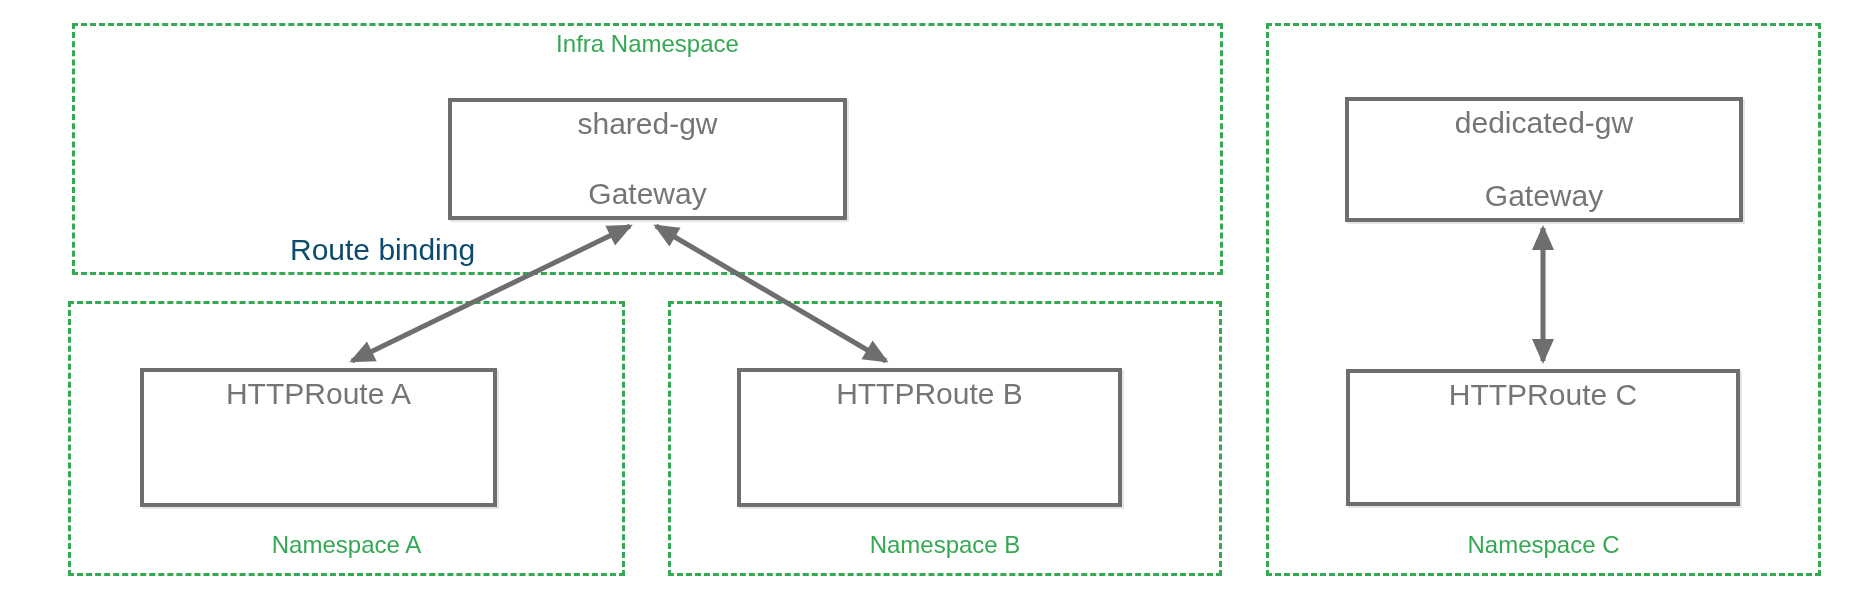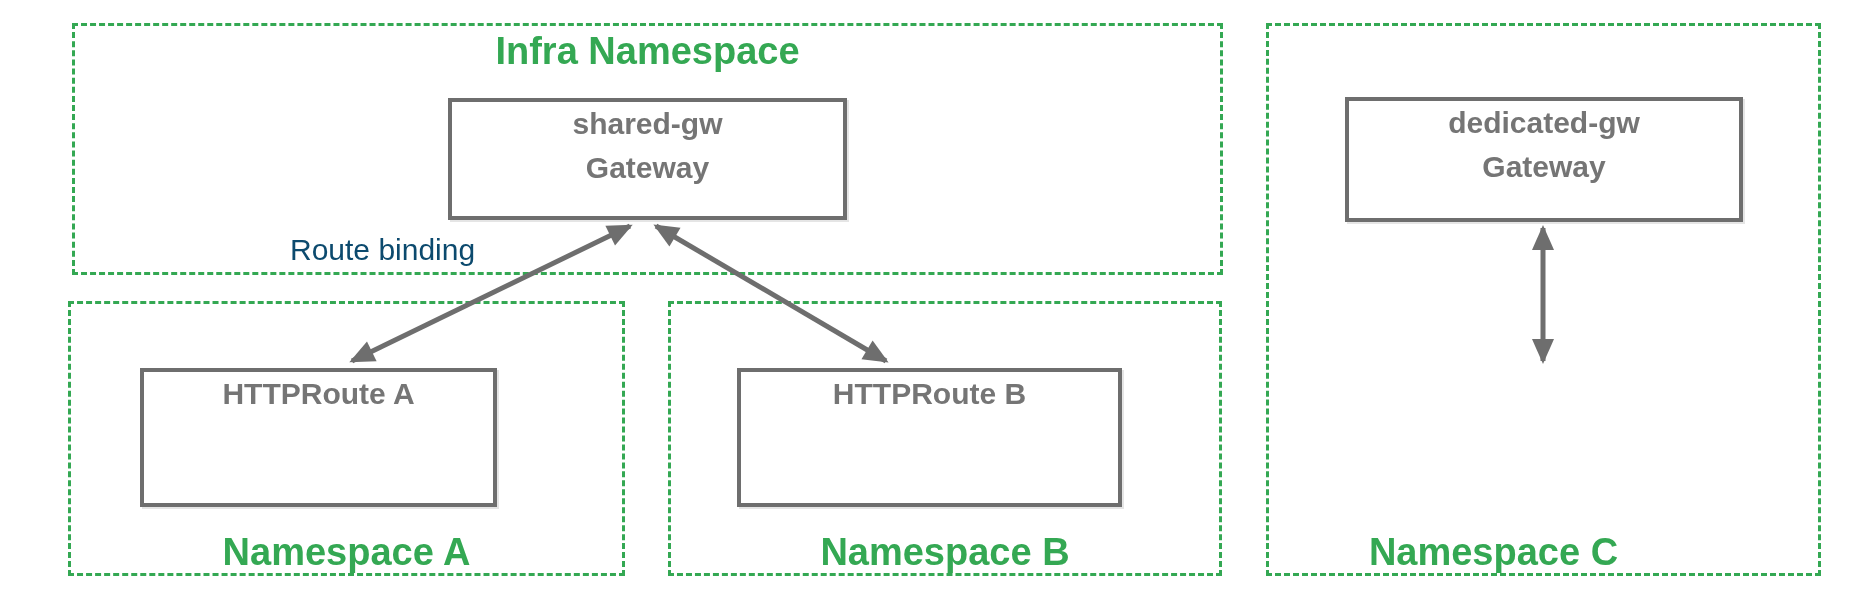--- a/index.html
+++ b/index.html
@@ -17,37 +17,37 @@
   }
   .ns {
     position: absolute;
     border: 3px dashed #34a853;
     box-sizing: border-box;
     background: transparent;
   }
   .ns-label {
     position: absolute;
     color: #34a853;
-    font-size: 38px;
-    font-weight: bold;
+    font-size: 24px;
+    font-weight: normal;
     text-align: center;
     white-space: nowrap;
   }
   .node {
     position: absolute;
     border: 4px solid #6e6e6e;
     box-sizing: border-box;
     background: #ffffff;
     display: flex;
     flex-direction: column;
     align-items: center;
-    justify-content: flex-start;
+    justify-content: space-between;
     color: #757575;
     font-size: 30px;
-    font-weight: bold;
+    font-weight: normal;
     line-height: 44px;
     text-align: center;
     box-shadow: 2px 2px 0 rgba(110,110,110,0.18);
   }
   .annotation {
     position: absolute;
     color: #0c4a6e;
     font-size: 30px;
     font-weight: normal;
     white-space: nowrap;
@@ -69,36 +69,39 @@
 <div id="canvas">
 
   <div class="ns" style="left:72px; top:23px; width:1151px; height:252px;"></div>
   <div class="ns" style="left:68px; top:301px; width:557px; height:275px;"></div>
   <div class="ns" style="left:668px; top:301px; width:554px; height:275px;"></div>
   <div class="ns" style="left:1266px; top:23px; width:555px; height:553px;"></div>
 
   <div class="ns-label" style="left:72px; top:30px; width:1151px;">Infra Namespace</div>
   <div class="ns-label" style="left:68px; top:531px; width:557px;">Namespace A</div>
   <div class="ns-label" style="left:668px; top:531px; width:554px;">Namespace B</div>
-  <div class="ns-label" style="left:1216px; top:531px; width:555px;">Namespace C</div>
+  <div class="ns-label" style="left:1266px; top:531px; width:555px;">Namespace C</div>
 
   <div class="node" style="left:448px; top:98px; width:399px; height:122px;">
     <span>shared-gw</span>
     <span>Gateway</span>
   </div>
   <div class="node" style="left:1345px; top:97px; width:398px; height:125px;">
     <span>dedicated-gw</span>
     <span>Gateway</span>
   </div>
 
   <div class="node" style="left:140px; top:368px; width:357px; height:139px;">
     <span>HTTPRoute A</span>
   </div>
   <div class="node" style="left:737px; top:368px; width:385px; height:139px;">
     <span>HTTPRoute B</span>
+  </div>
+  <div class="node" style="left:1346px; top:369px; width:394px; height:137px;">
+    <span>HTTPRoute C</span>
   </div>
 
   <div class="annotation" style="left:290px; top:233px;">Route binding</div>
 
   <svg id="arrows" width="1860" height="600" viewBox="0 0 1860 600">
     <defs>
       <marker id="ah" markerUnits="userSpaceOnUse" markerWidth="28" markerHeight="26" refX="23" refY="12" orient="auto-start-reverse">
         <path d="M1,1 L26,12 L1,23 Z" fill="#6e6e6e"></path>
       </marker>
     </defs>

